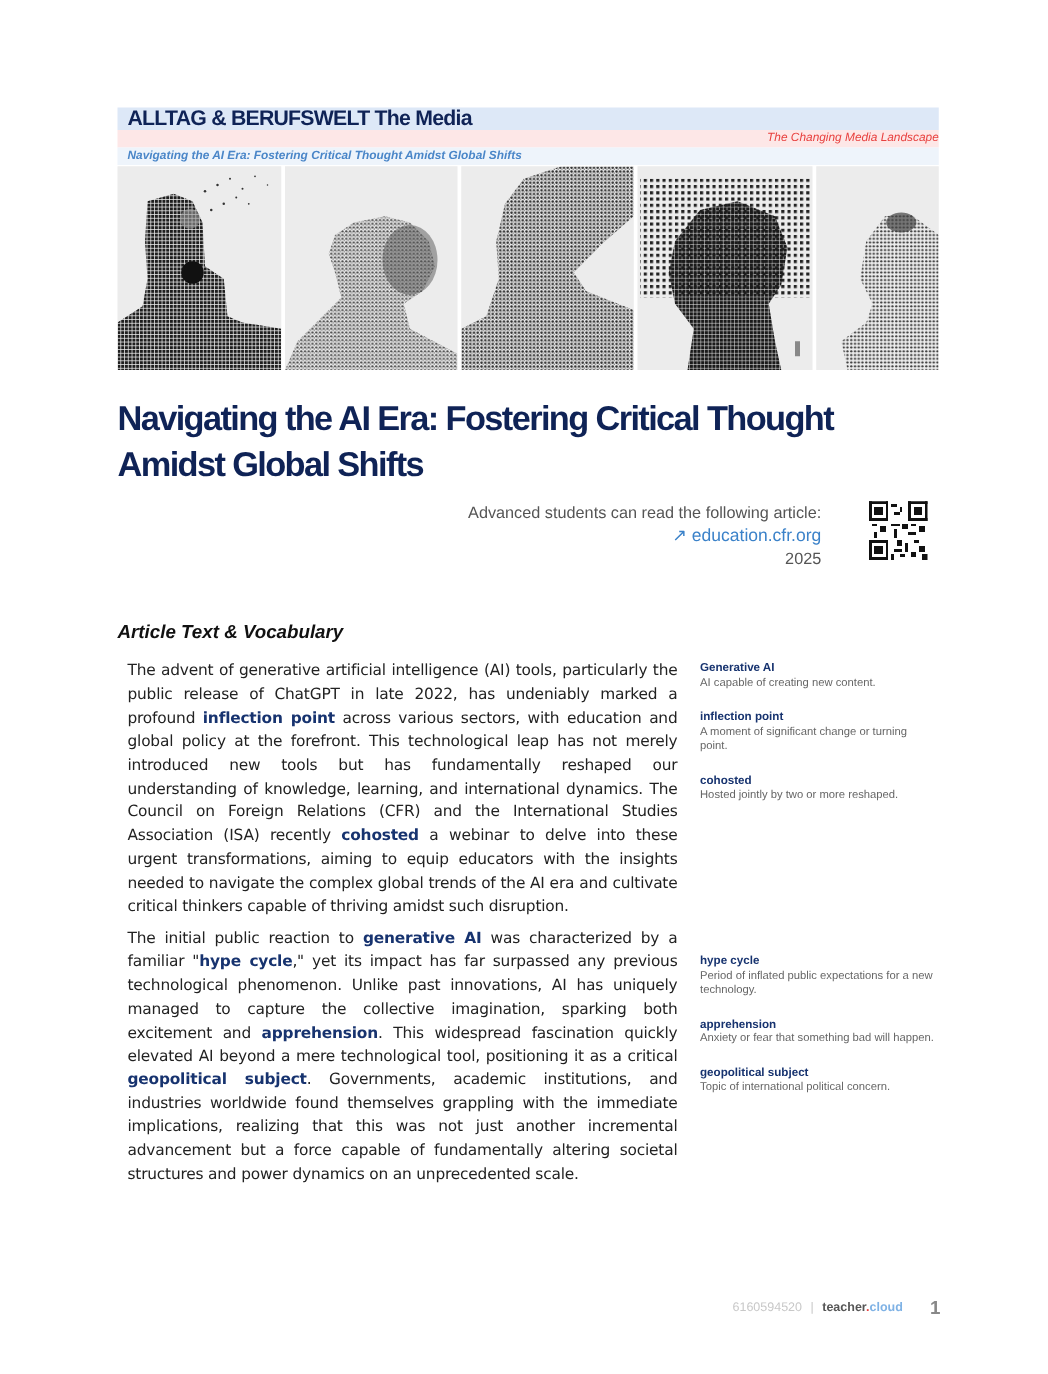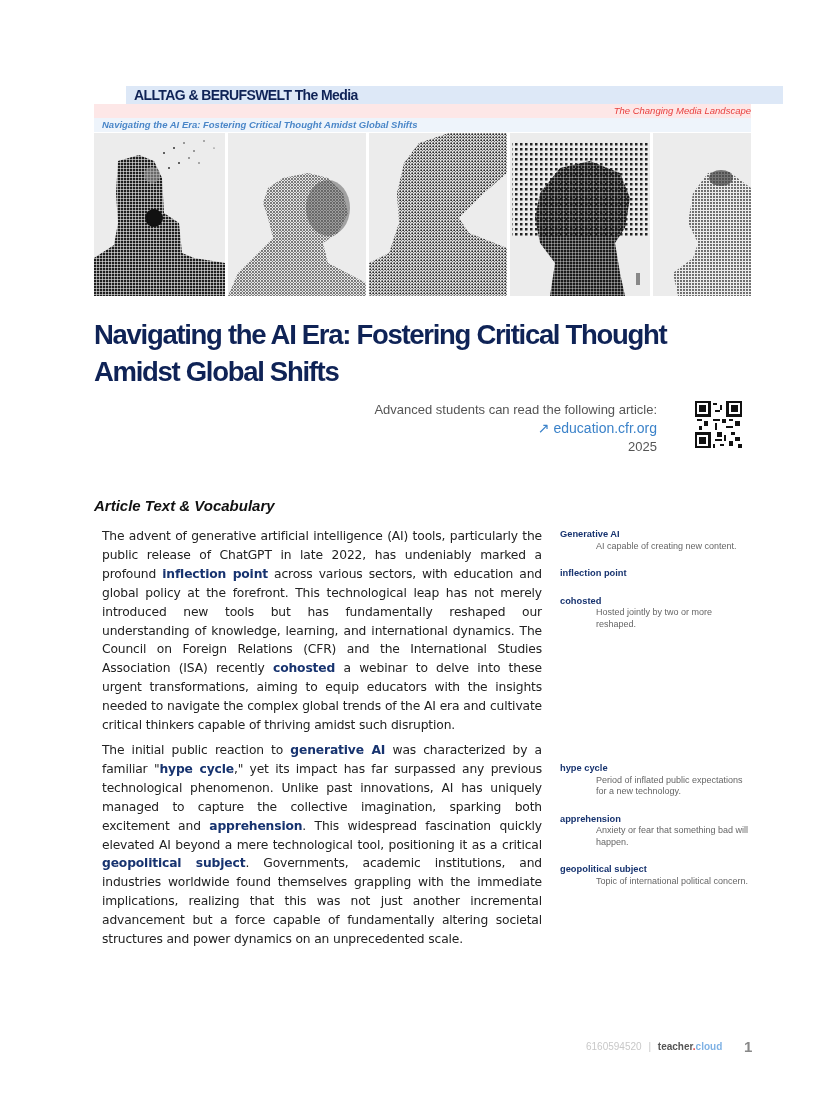--- a/index.html
+++ b/index.html
@@ -1,21 +1,21 @@
 <!DOCTYPE html>
 <html><head>
   <meta charset="utf-8">
   <style>
     * { box-sizing: border-box; margin: 0; padding: 0; }
     html, body { width: 838px; height: 1099px; background: #ffffff; overflow: hidden; }
     body { position: relative; font-family: "Liberation Sans", sans-serif; color: #1a1a1a; }
 
     .header-band { position: absolute; left: 94px; top: 86px; width: 657px; }
     .band-row { width: 100%; padding-left: 8px; white-space: nowrap; overflow: hidden; }
-    .band-1 { height: 18px; background: #dde8f7; font-weight: bold; font-size: 14px; line-height: 18px; color: #0f2356; letter-spacing: -0.6px; margin-left: 32px; }
+    .band-1 { height: 18px; background: #dde8f7; font-weight: bold; font-size: 17px; line-height: 18px; color: #0f2356; letter-spacing: -0.6px; }
     .band-2 { height: 14px; background: #fde7e7; font-style: italic; font-size: 9.5px; line-height: 14px; color: #e8413f; text-align: right; }
     .band-3 { height: 14px; background: #eef4fb; font-style: italic; font-weight: bold; font-size: 9.5px; line-height: 14px; color: #4a86c8; }
 
     .image-strip { position: absolute; left: 94px; top: 133px; width: 657px; height: 163px; display: flex; gap: 3px; }
     .panel { height: 163px; background: #ececec; position: relative; overflow: hidden; }
     .panel svg { position: absolute; left: 0; top: 0; width: 100%; height: 100%; }
 
     .main-title { position: absolute; left: 94px; top: 316px; width: 640px; font-weight: bold; font-size: 27.5px; line-height: 37px; color: #0f2356; letter-spacing: -1.3px; }
 
     .source-box { position: absolute; right: 181px; top: 401px; text-align: right; font-size: 13px; line-height: 18px; color: #555; }
@@ -24,21 +24,21 @@
 
     .section-heading { position: absolute; left: 94px; top: 497px; font-weight: bold; font-style: italic; font-size: 15px; color: #111; }
 
     .article { position: absolute; left: 102px; top: 527px; width: 440px; font-family: "DejaVu Sans", sans-serif; font-size: 12.3px; line-height: 18.9px; color: #222; text-align: justify; letter-spacing: -0.15px; }
     .article p { margin-bottom: 6px; }
     .vocab-hl { color: #17336f; font-weight: bold; }
 
     .glossary { position: absolute; left: 560px; width: 190px; font-size: 9px; line-height: 11.5px; }
     .gloss-item { margin-bottom: 16px; }
     .gloss-term { color: #17336f; font-weight: bold; font-size: 9.3px; }
-    .gloss-def { color: #666; margin-left: 36px; }
+    .gloss-def { color: #666; }
 
     .footer { position: absolute; left: 586px; top: 1041px; font-size: 10px; color: #c8c8c8; white-space: nowrap; }
     .footer .brand { color: #555; font-weight: bold; margin-top: 39px; }
     .footer .brand-cloud { color: #7fb2e5; }
     .page-num { position: absolute; left: 744px; top: 1038px; font-size: 15px; font-weight: bold; color: #888; }
   </style>
 </head>
 <body>
 
 <div class="header-band">
@@ -185,20 +185,21 @@
   <p><span>The initial public reaction to </span><span class="vocab-hl">generative AI</span><span> was characterized by a familiar "</span><span class="vocab-hl">hype cycle</span><span>," yet its impact has far surpassed any previous technological phenomenon. Unlike past innovations, AI has uniquely managed to capture the collective imagination, sparking both excitement and </span><span class="vocab-hl">apprehension</span><span>. This widespread fascination quickly elevated AI beyond a mere technological tool, positioning it as a critical </span><span class="vocab-hl">geopolitical subject</span><span>. Governments, academic institutions, and industries worldwide found themselves grappling with the immediate implications, realizing that this was not just another incremental advancement but a force capable of fundamentally altering societal structures and power dynamics on an unprecedented scale.</span></p>
 </div>
 
 <div class="glossary" style="top:529px">
   <div class="gloss-item">
     <div class="gloss-term">Generative AI</div>
     <div class="gloss-def">AI capable of creating new content.</div>
   </div>
   <div class="gloss-item">
     <div class="gloss-term">inflection point</div>
+    <div class="gloss-def">A moment of significant change or turning point.</div>
   </div>
   <div class="gloss-item">
     <div class="gloss-term">cohosted</div>
     <div class="gloss-def">Hosted jointly by two or more reshaped.</div>
   </div>
 </div>
 
 <div class="glossary" style="top:763px">
   <div class="gloss-item">
     <div class="gloss-term">hype cycle</div>

